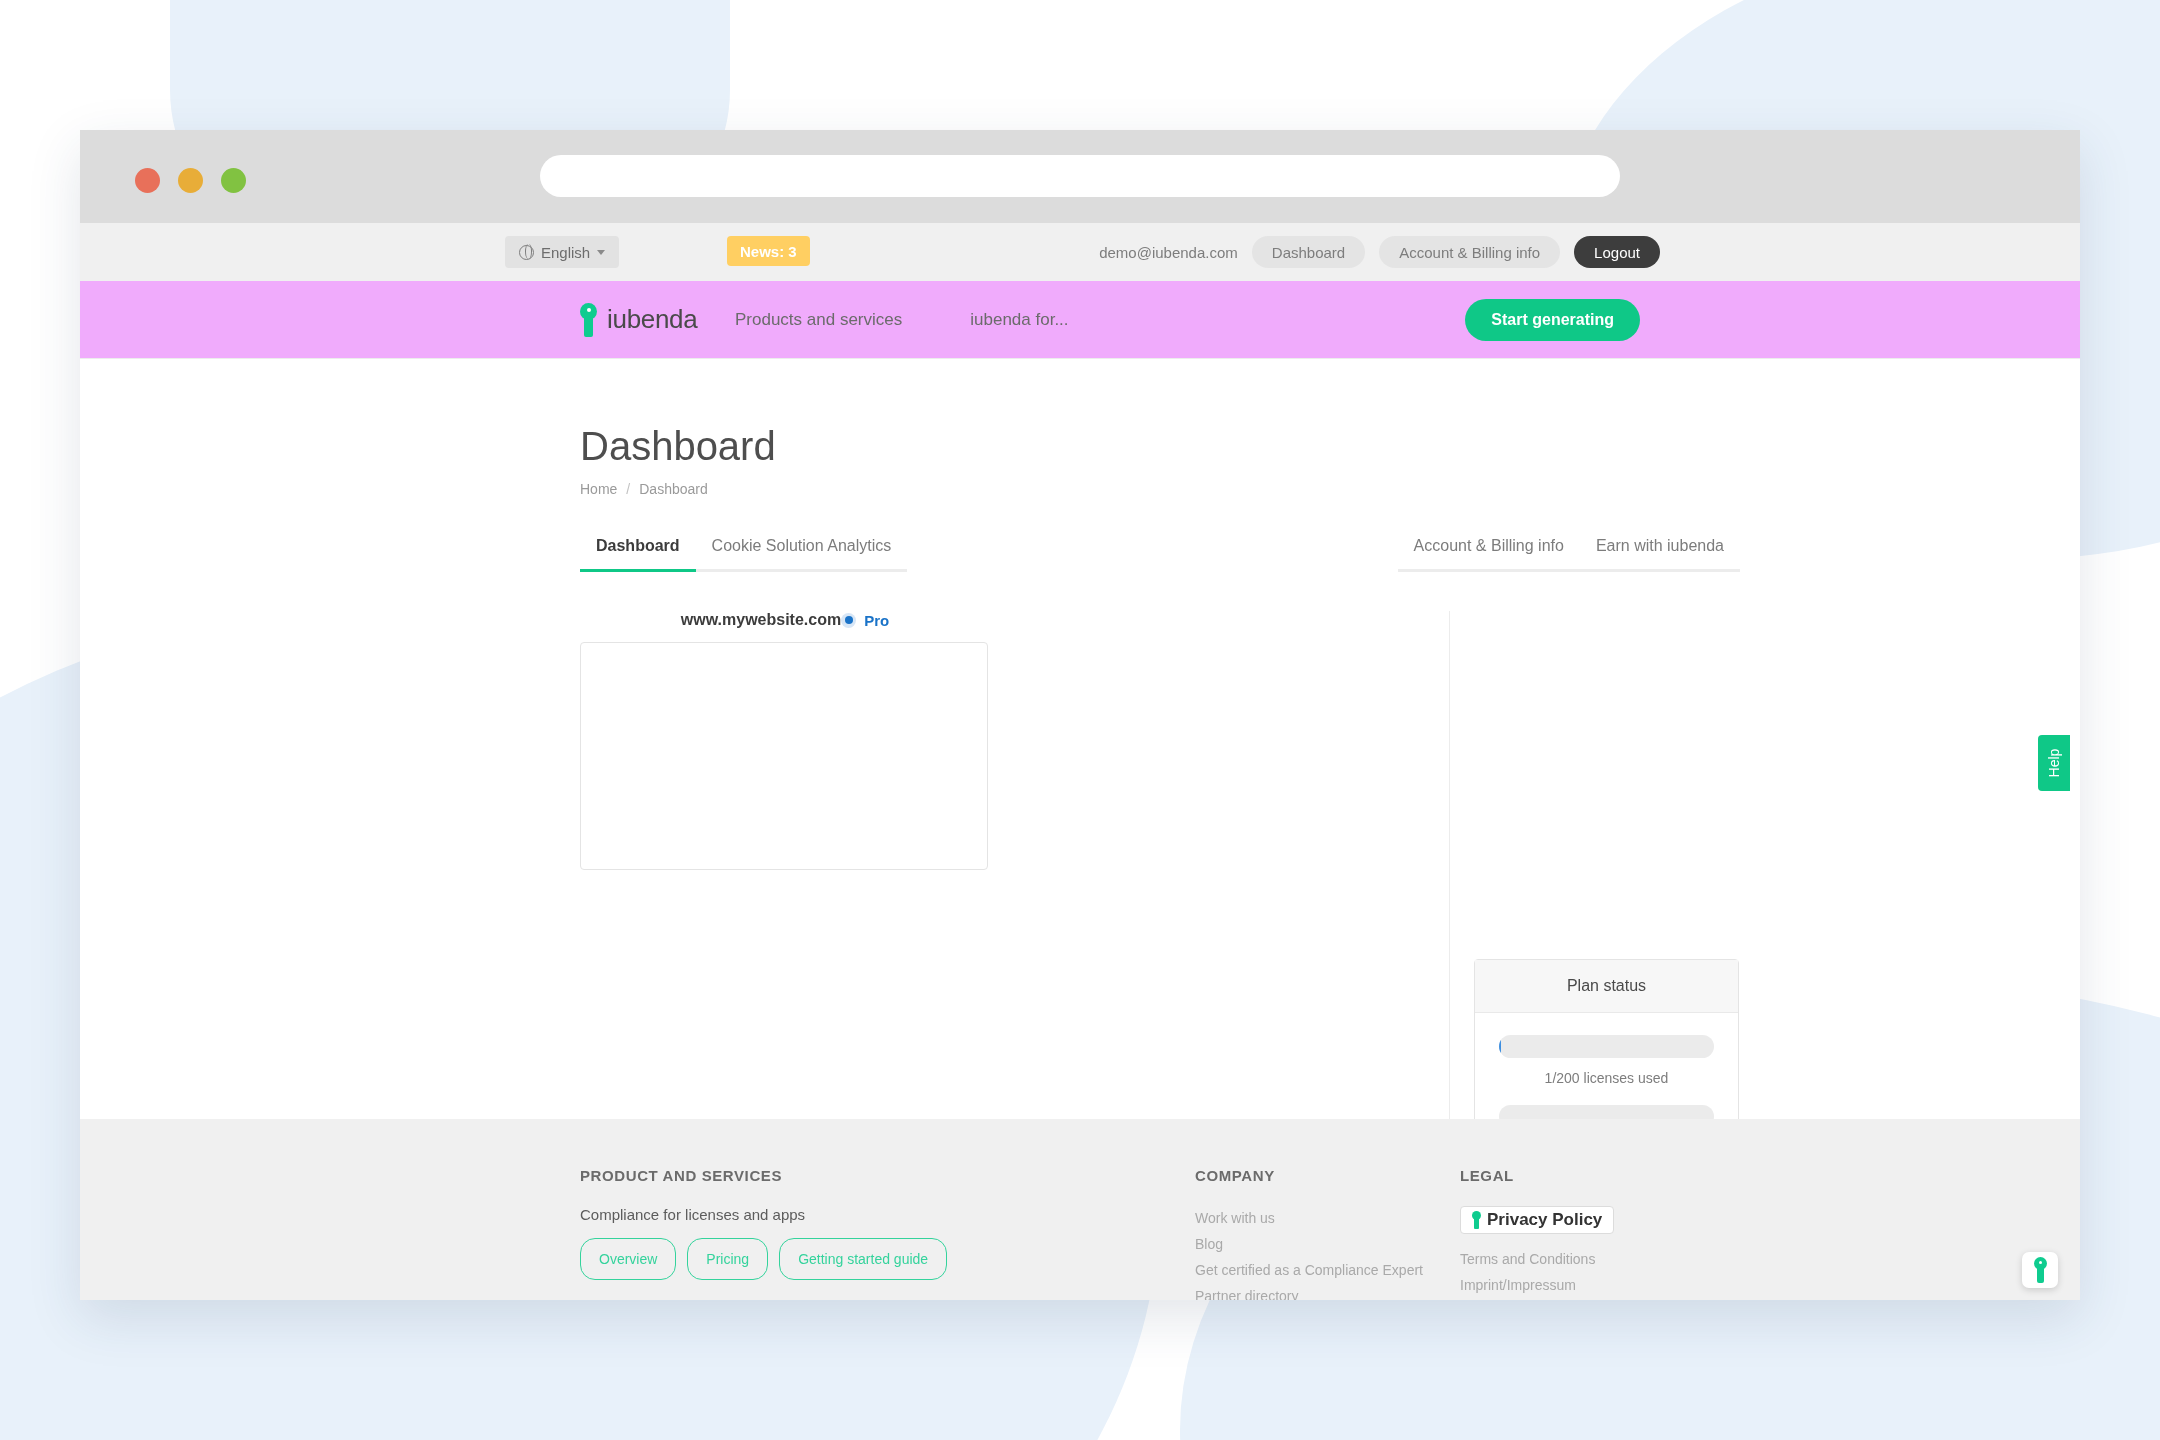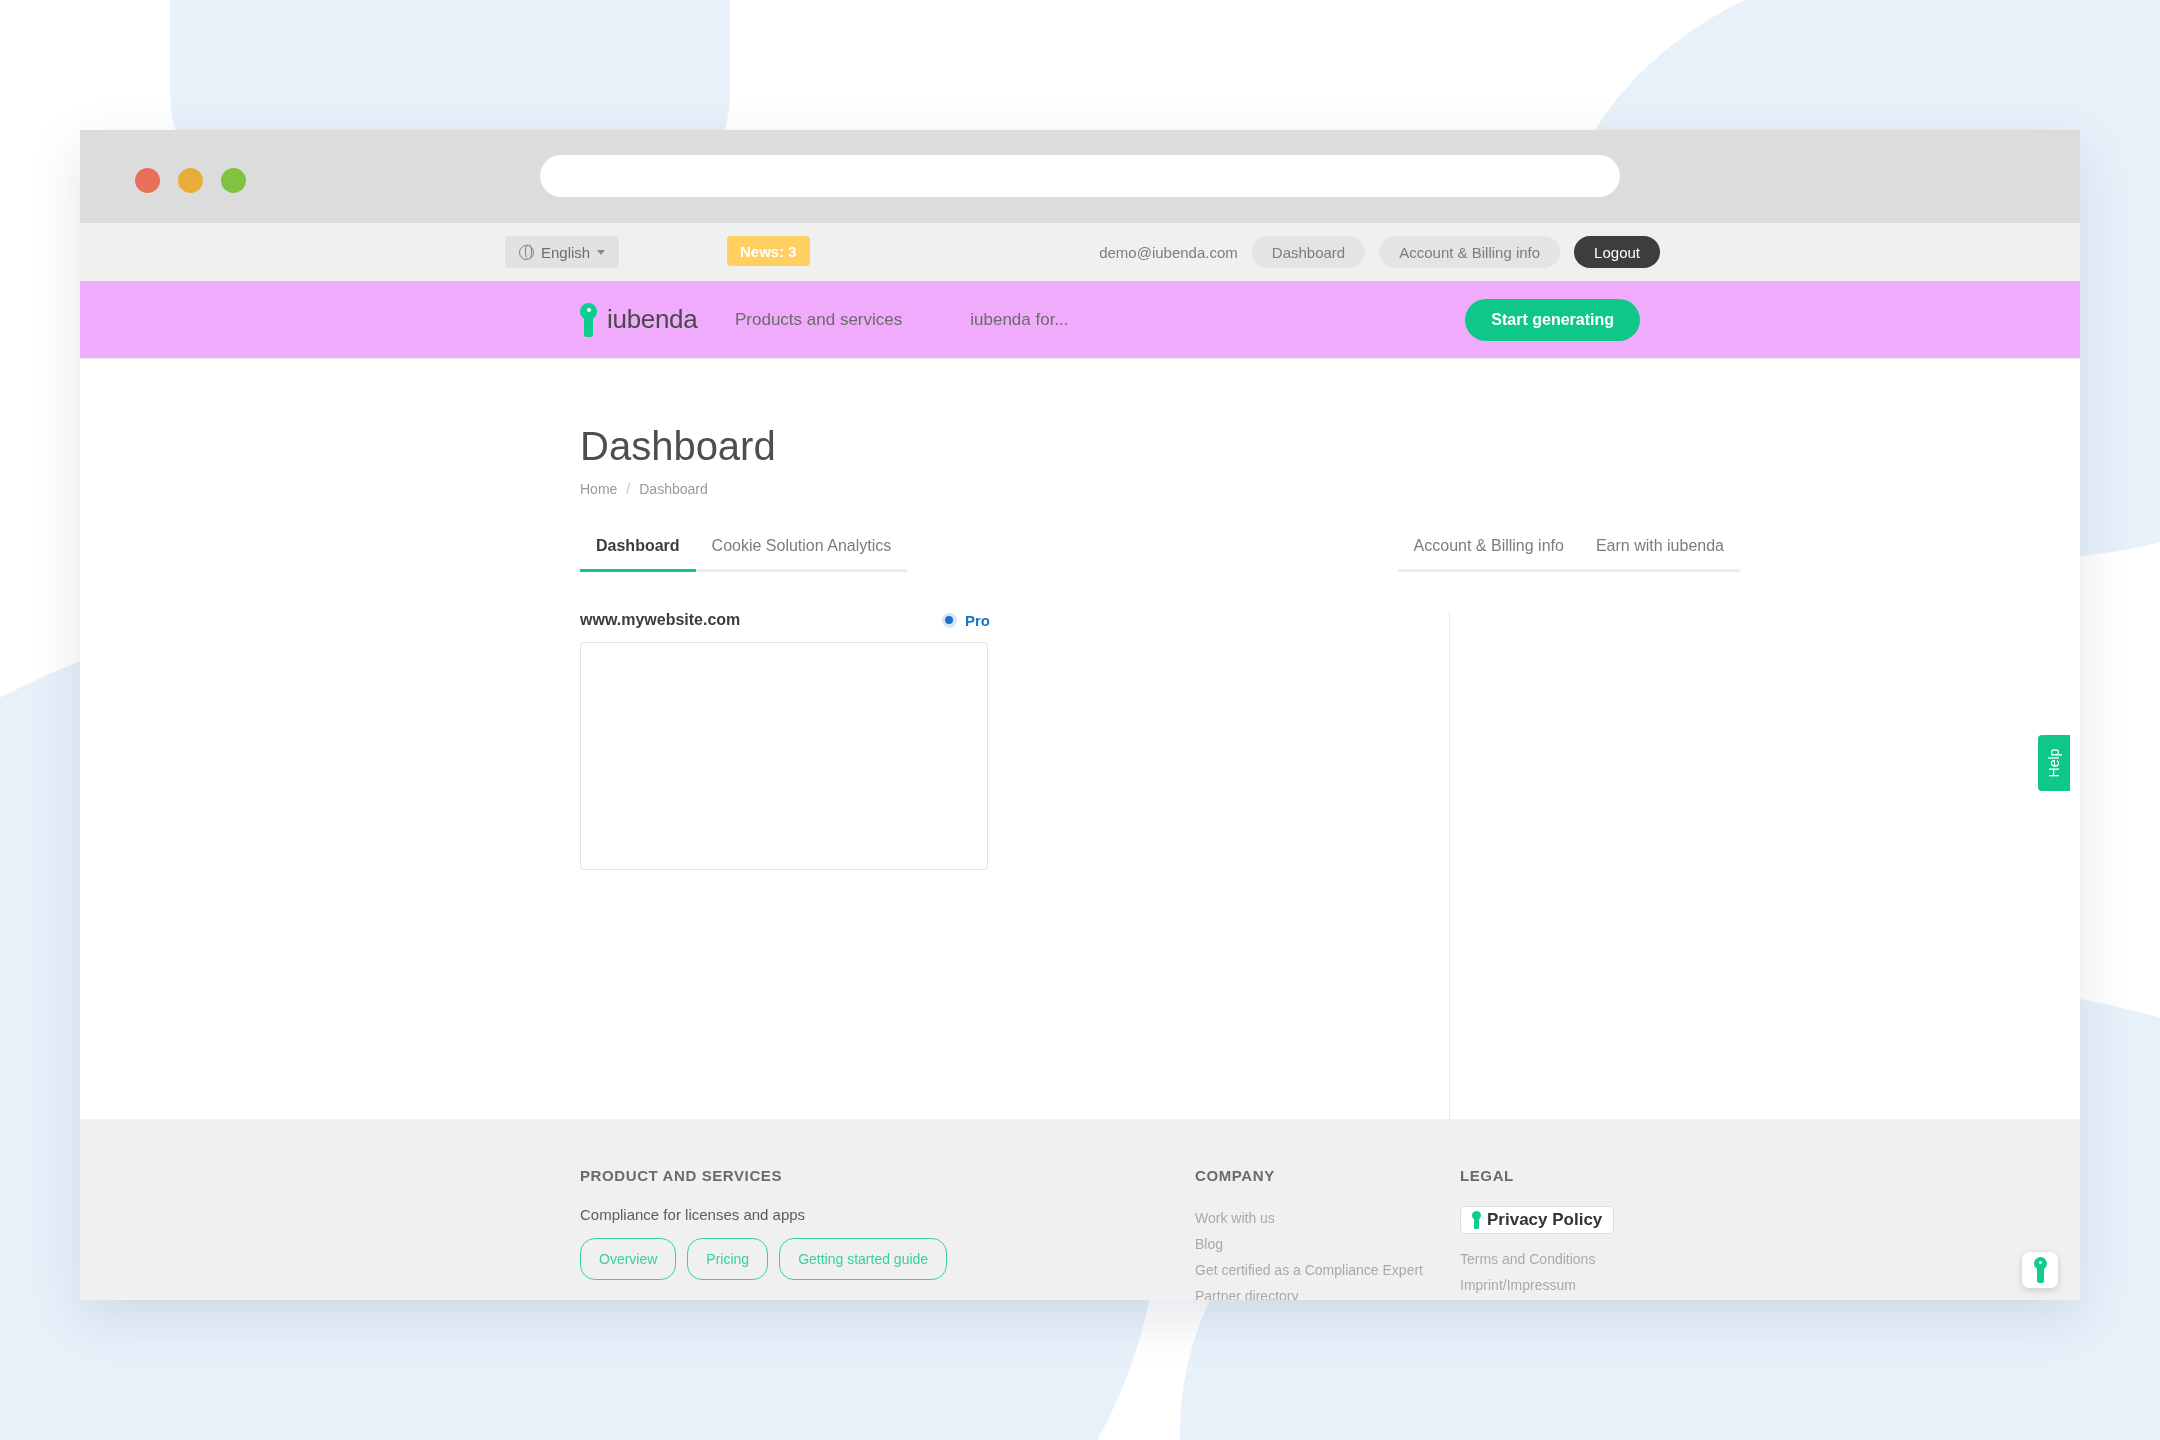--- a/index.html
+++ b/index.html
@@ -199,21 +199,21 @@
     font-size: 16px; color: #7c7c7c;
     padding: 0 16px 14px 16px;
     border-bottom: 3px solid #ececec;
     white-space: nowrap;
   }
   .tab.active { color: #3c3c3c; font-weight: 700; border-bottom-color: #0fc887; }
 
   
   #site-block { position: absolute; left: 500px; top: 252px; width: 410px; }
   #site-head {
-    display: flex; align-items: center; justify-content: space-between;
+    display: flex; align-items: center; justify-content: center;
     margin-bottom: 13px;
   }
   #site-name { font-size: 16px; color: #3c3c3c; font-weight: 700; }
   #plan-tag {
     display: flex; align-items: center; gap: 8px;
     font-size: 15px; color: #1a73c8; font-weight: 700;
   }
   #plan-tag .dot-ring {
     width: 15px; height: 15px; border-radius: 50%;
     background: #d7e6f6;
@@ -430,20 +430,37 @@
             <span>Pro</span>
           </span>
         </div>
         <div id="site-card"></div>
       </div>
 
       <div id="divider"></div>
 
       <div id="v-divider"></div>
 
+      <div id="plan-panel">
+        <div id="plan-panel-head">Plan status</div>
+        <div id="plan-panel-body">
+          <div class="meter">
+            <span class="fill" style="width:2px"></span>
+          </div>
+          <div class="meter-label">1/200 licenses used</div>
+          <div class="meter">
+            <span class="fill" style="width:0"></span>
+          </div>
+          <div class="meter-label">
+            <span>0/1,000,000 page views</span><br>
+            <span>(Oct. 2020)</span>
+          </div>
+          <div id="upgrade-btn">Upgrade or change plan</div>
+        </div>
+      </div>
 
       <div id="support-panel">
         <span id="support-qmark">?</span>
         <span id="support-sep"></span>
         <span id="support-label">Support</span>
         <span class="caret-left"></span>
       </div>
     </div>
 
     <div id="footer">

